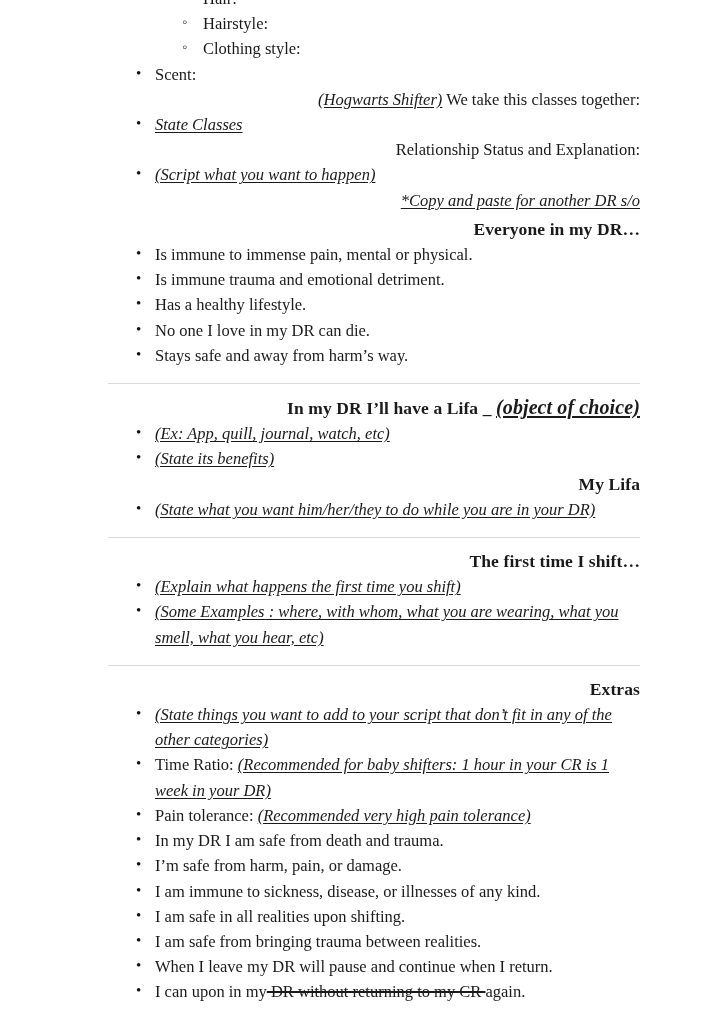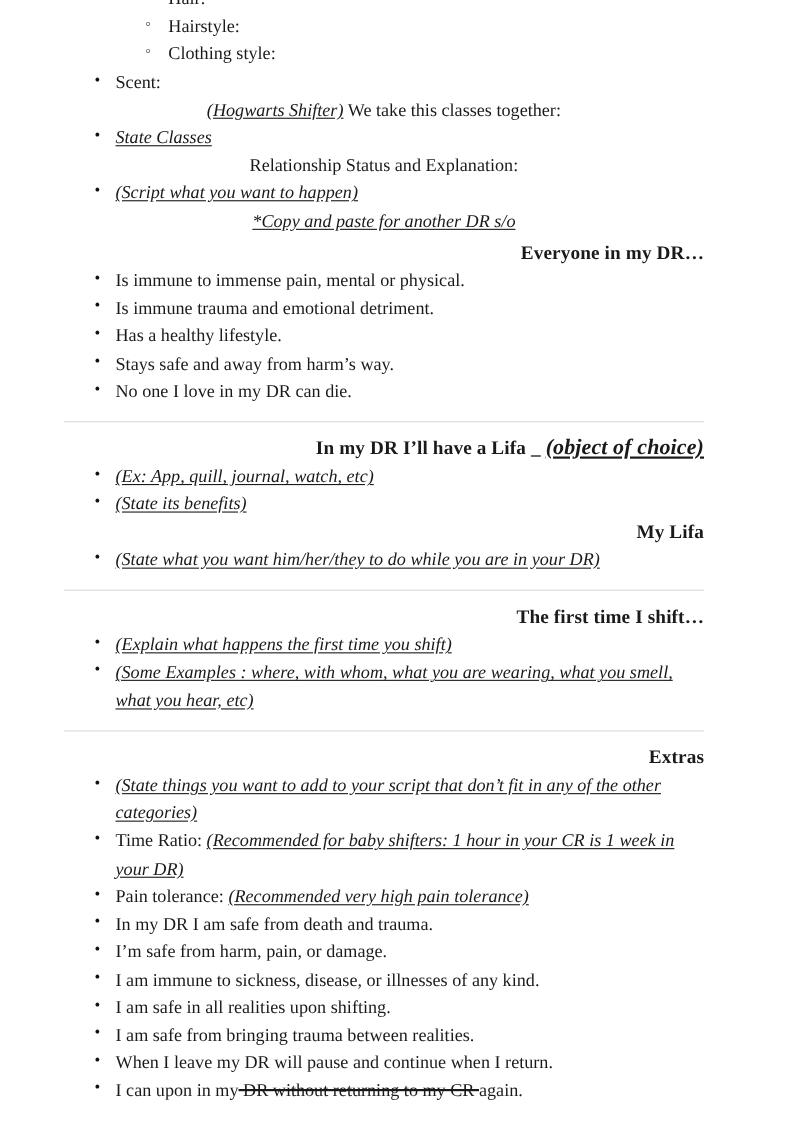--- a/index.html
+++ b/index.html
@@ -13,34 +13,34 @@
     height: 1024px;
     overflow: hidden;
     font-family: "Liberation Serif", "DejaVu Serif", serif;
     color: #1a1a1a;
   }
   .page {
     position: relative;
     width: 728px;
     height: 1024px;
     background: #fff;
-    padding: 0 88px 0 58px;
+    padding: 0 88px 0 108px;
   }
   .doc {
     position: relative;
     top: -14px;
   }
 
   
   .para {
     font-size: 16.5px;
     line-height: 25.2px;
     margin: 0;
     padding: 0;
-    text-align: center;
+    text-align: right;
   }
 
   .heading {
     font-size: 17.5px;
     line-height: 25.2px;
     font-weight: bold;
     text-align: right;
     margin: 0;
     letter-spacing: .1px;
   }
@@ -161,22 +161,22 @@
 
     <div class="gap-sm"></div>
 
     <h2 class="heading">
       <span>Everyone in my DR…</span>
     </h2>
     <ul class="lvl1">
       <li><span>Is immune to immense pain, mental or physical.</span></li>
       <li><span>Is immune trauma and emotional detriment.</span></li>
       <li><span>Has a healthy lifestyle.</span></li>
+      <li><span>No one I love in my DR can die.</span></li>
       <li><span>Stays safe and away from harm’s way.</span></li>
-      <li><span>No one I love in my DR can die.</span></li>
     </ul>
 
     <div class="sp-rule-before"></div>
     <hr class="rule">
     <div class="sp-rule-after"></div>
 
     <h2 class="heading">
       <span>In my DR I’ll have a Lifa</span><span> _ </span><span class="uitalic" style="font-weight:bold;font-size:20px;margin-top:25px;">(object of choice)</span>
     </h2>
     <ul class="lvl1">

